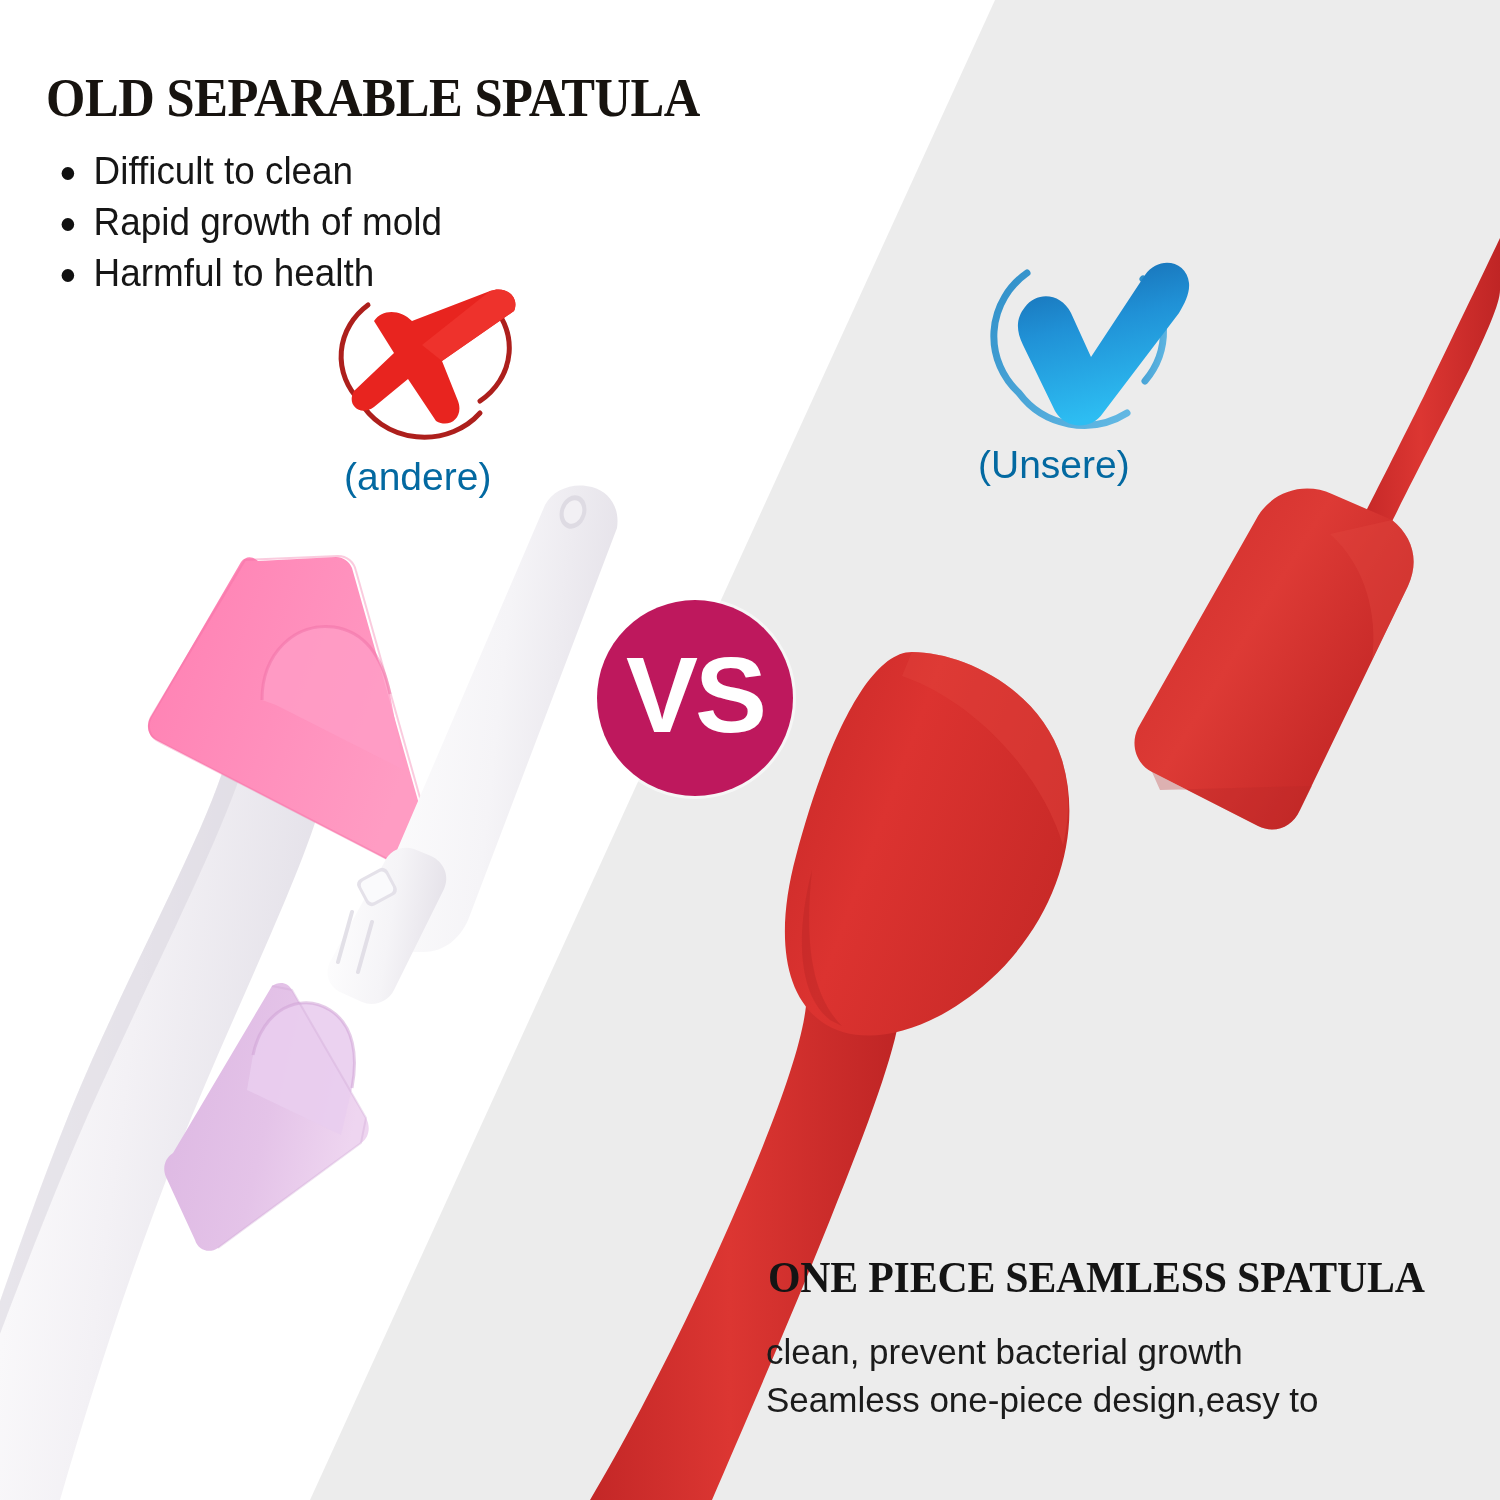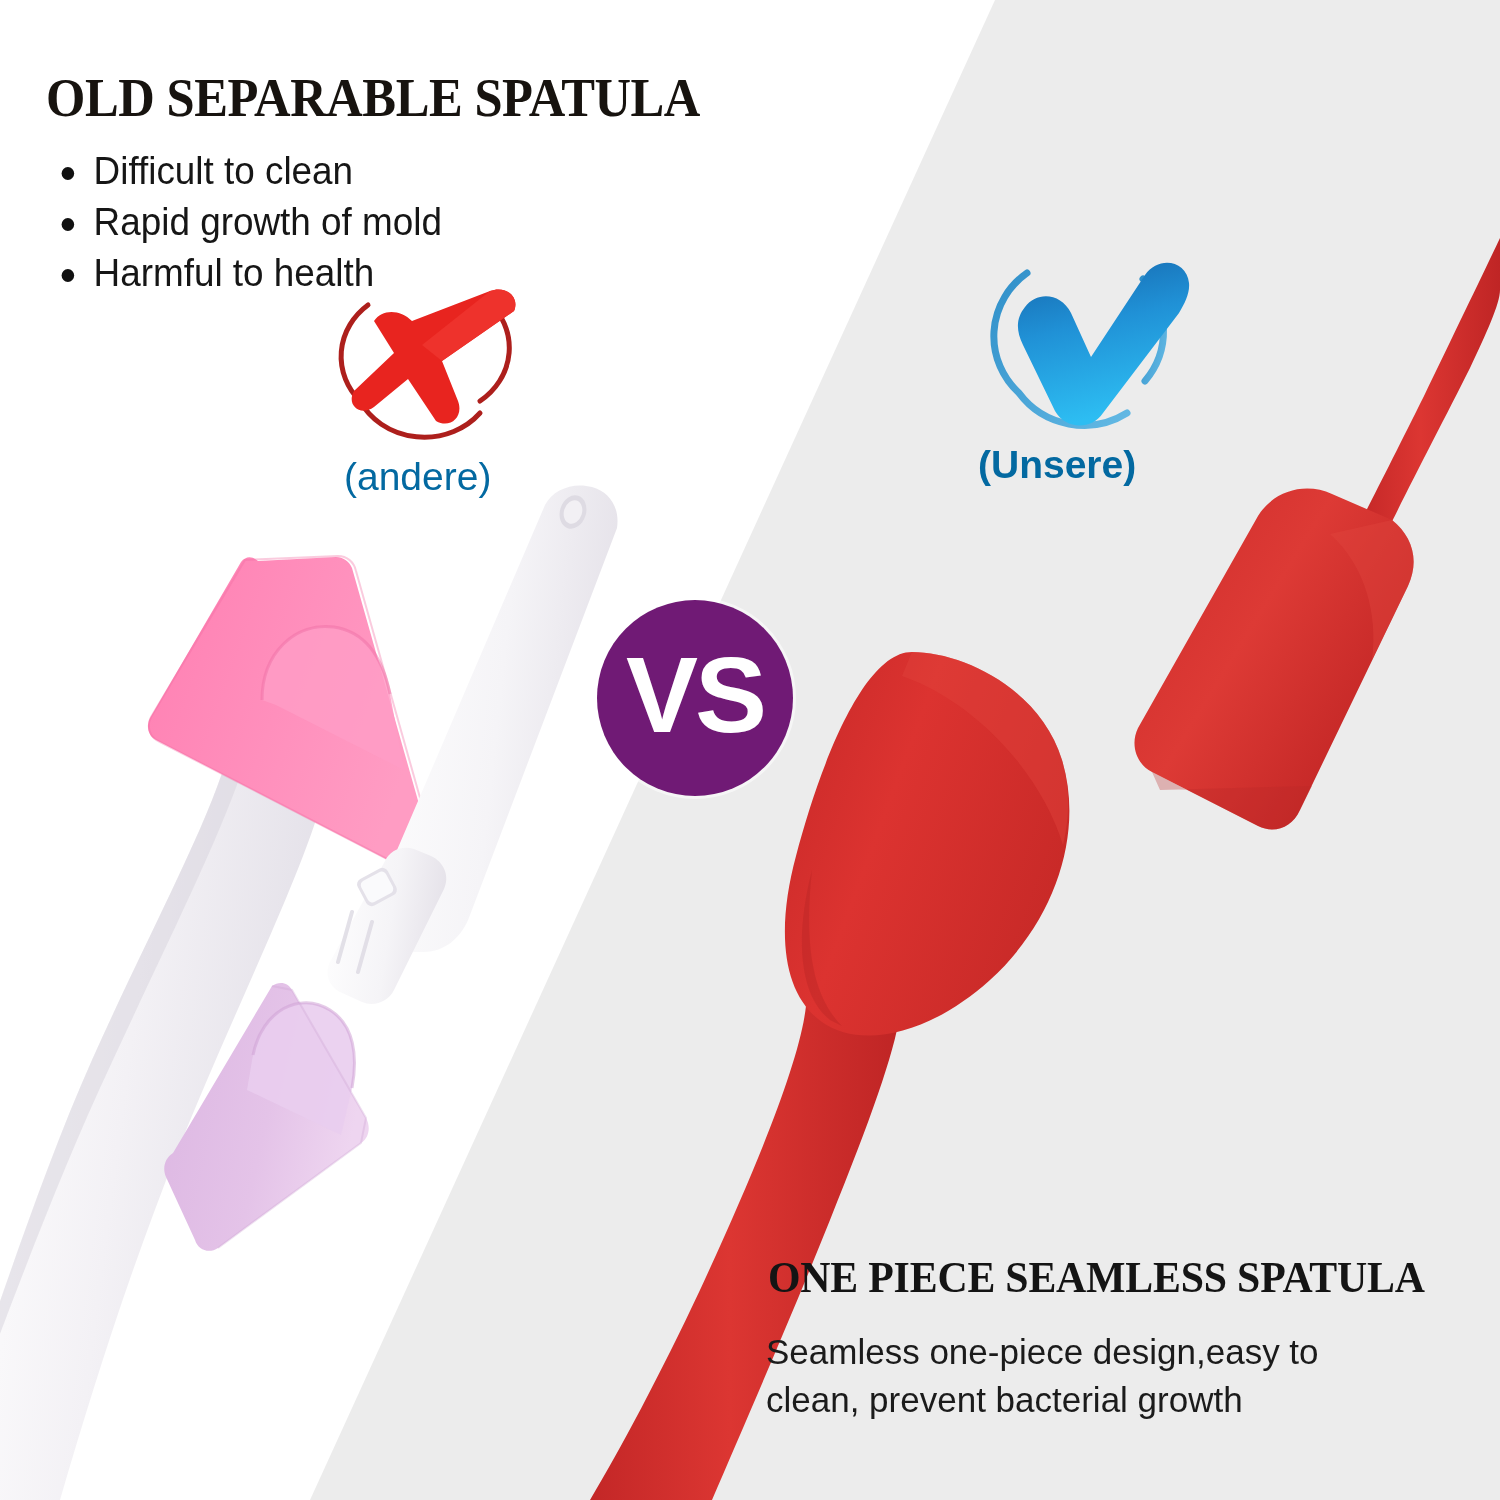--- a/index.html
+++ b/index.html
@@ -63,33 +63,33 @@
     background:#111111;
   }
   
   .cap{
     position:absolute;
     font-size:39px;
     color:#0369a1;
     white-space:nowrap;
   }
   .cap-andere{left:344px;top:455px;}
-  .cap-unsere{left:978px;top:443px;font-weight:bold;}
+  .cap-unsere{left:978px;top:443px;}
   
   .mark{position:absolute;}
   .mark svg{display:block;overflow:visible;}
   .mark-x{left:330px;top:283px;width:200px;height:160px;}
   .mark-check{left:975px;top:253px;width:215px;height:185px;}
   
   .vs-badge{
     position:absolute;
     left:597px;top:600px;
     width:196px;height:196px;
     border-radius:50%;
-    background:#701a75;
+    background:#be185d;
     display:flex;align-items:center;justify-content:center;
     z-index:40;
     box-shadow:0 0 0 3px rgba(255,255,255,0.55);
   }
   .vs-badge span{
     color:#ffffff;
     font-weight:bold;
     font-size:108px;
     line-height:1;
     letter-spacing:-3px;
@@ -257,17 +257,17 @@
     </svg>
   </div>
   <div class="cap cap-unsere">(Unsere)</div>
 
   <div class="vs-badge">
     <span>VS</span>
   </div>
 
   <div class="r-title">ONE PIECE SEAMLESS SPATULA</div>
   <div class="r-body">
+    <div>clean, prevent bacterial growth</div>
     <div>Seamless one-piece design,easy to</div>
-    <div>clean, prevent bacterial growth</div>
   </div>
 
 </div>
 
 </body></html>

